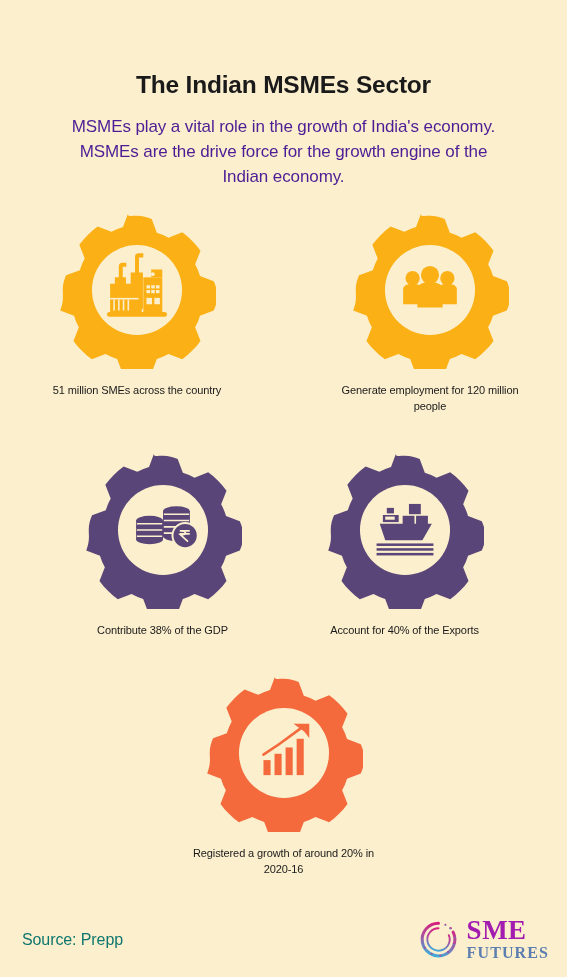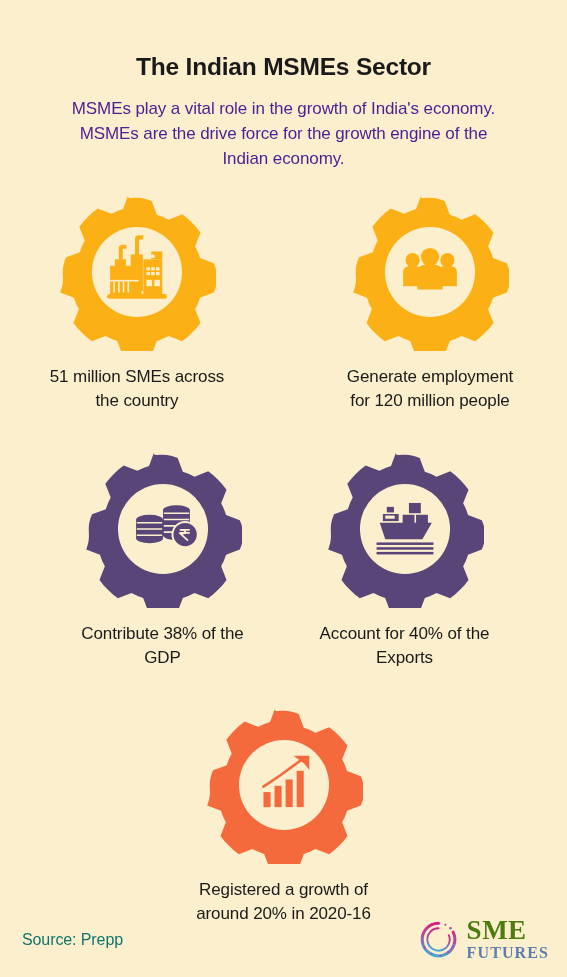--- a/index.html
+++ b/index.html
@@ -18,21 +18,21 @@
   .poster {
     position: relative;
     width: 567px;
     height: 977px;
     background: #FCEFCE;
     box-sizing: border-box;
   }
 
   
   .header {
-    padding: 52px 40px 0 40px;
+    padding: 70px 40px 0 40px;
     text-align: center;
   }
   .title {
     font-size: 24.5px;
     font-weight: bold;
     color: #1A1A1A;
     letter-spacing: -0.2px;
     margin: 0 0 16px 0;
     line-height: 1.2;
   }
@@ -68,21 +68,21 @@
   .gear-wrap {
     width: 158px;
     height: 158px;
     position: relative;
   }
   .gear-wrap svg { display: block; width: 100%; height: 100%; }
 
   .caption {
     margin-top: 14px;
     text-align: center;
-    font-size: 17px;
+    font-size: 11px;
     color: #1A1A1A;
     line-height: 1.42;
     letter-spacing: -0.1px;
     max-width: 190px;
   }
 
   
   .footer {
     position: absolute;
     left: 0;
@@ -109,21 +109,21 @@
   .logo-mark { width: 43px; height: 43px; display: block; }
   .logo-text {
     display: flex;
     flex-direction: column;
     line-height: 1;
     font-family: "Liberation Serif", serif;
   }
   .logo-sme {
     font-size: 27px;
     font-weight: bold;
-    color: #4d7c0f;
+    color: #a21caf;
     letter-spacing: 0.5px;
   }
   .logo-futures {
     font-size: 16px;
     font-weight: bold;
     color: #5C7EB0;
     letter-spacing: 1.1px;
     margin-top: 1px;
   }
 </style>

